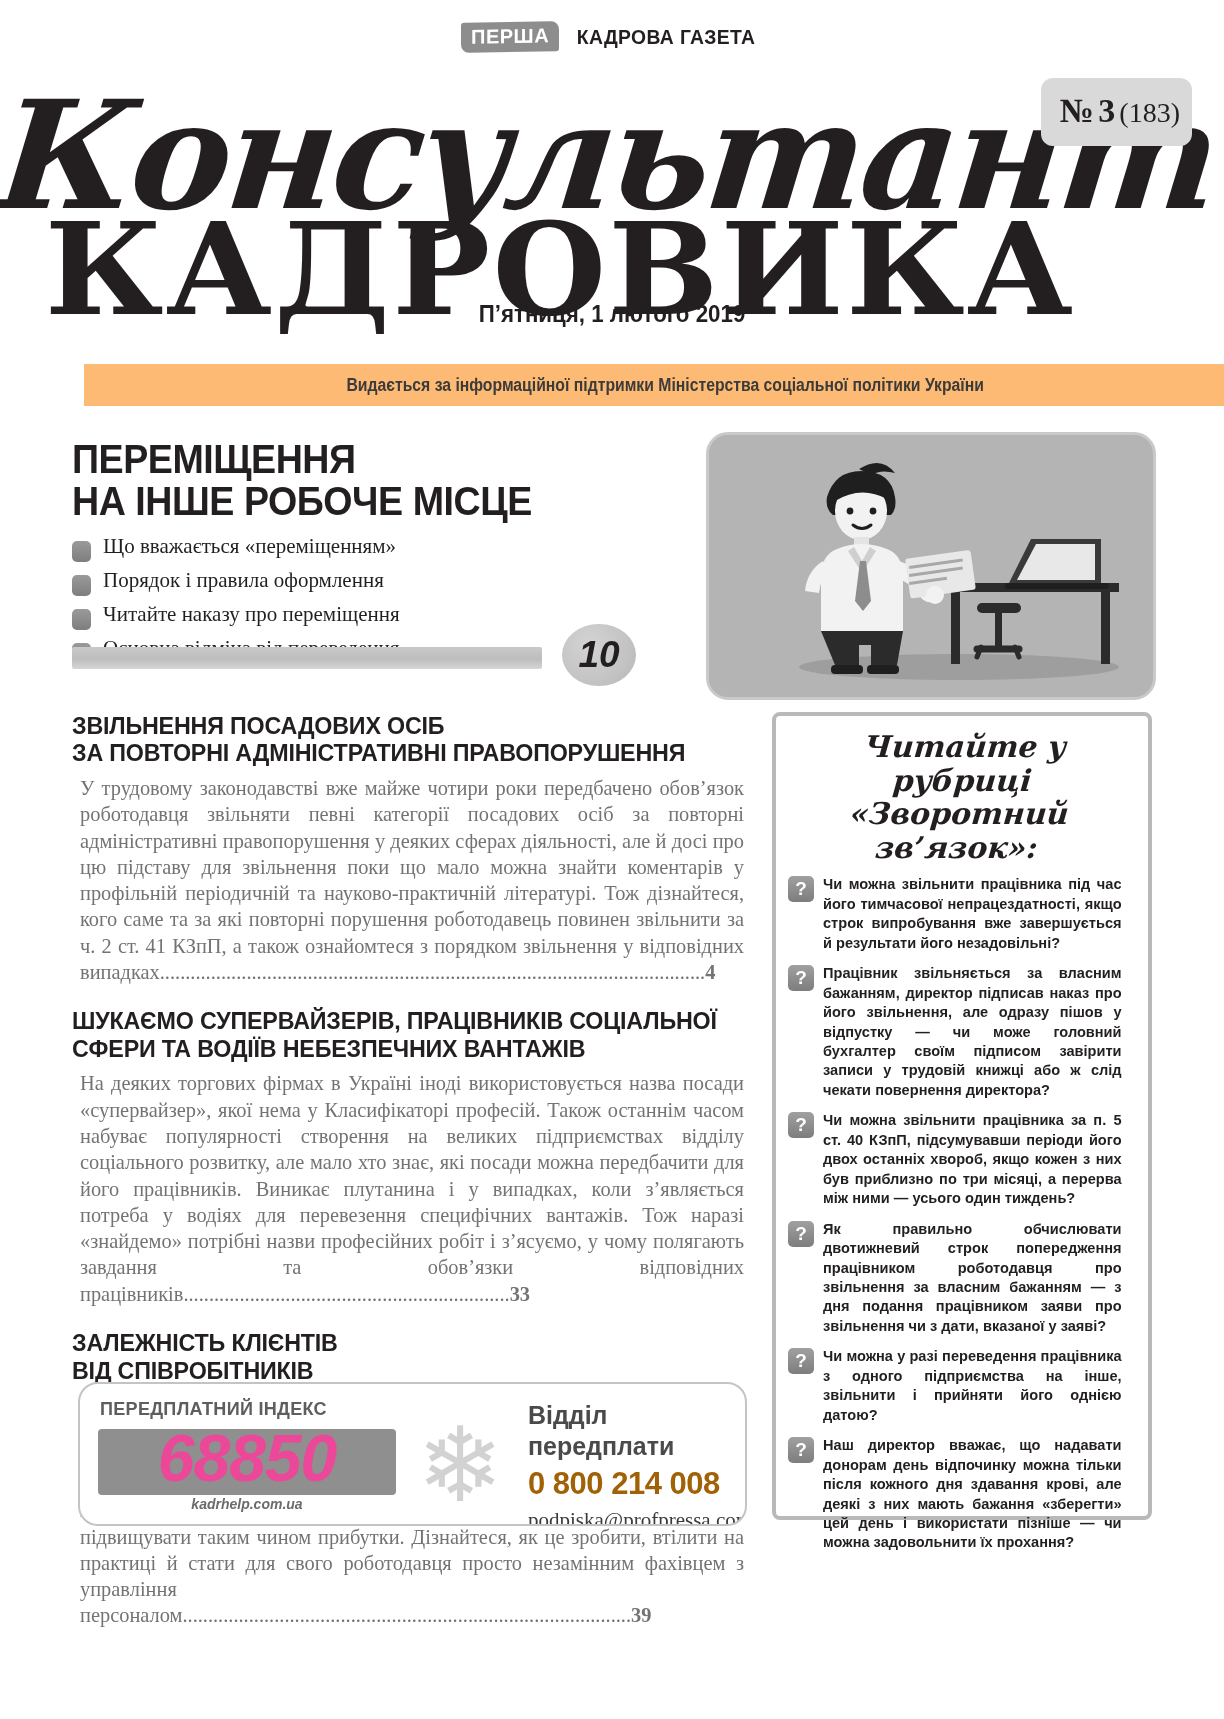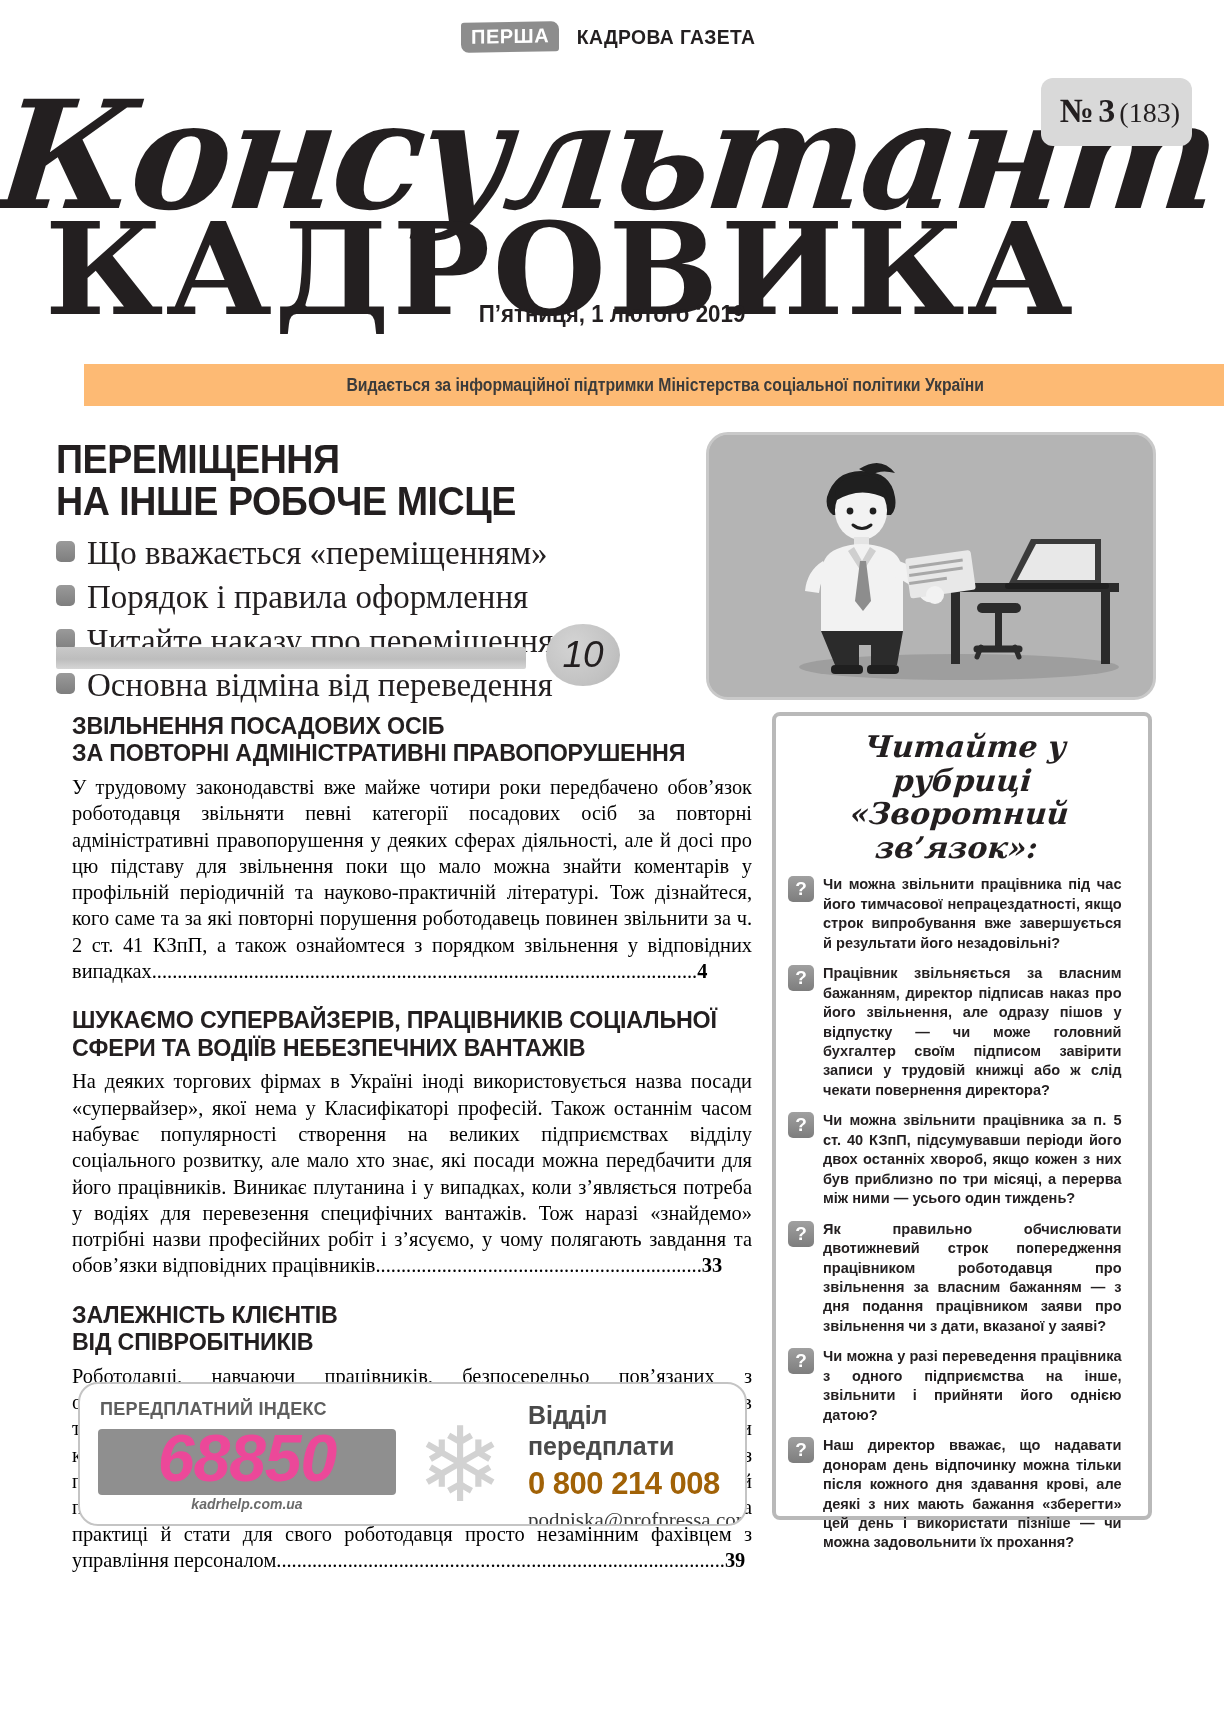--- a/index.html
+++ b/index.html
@@ -76,57 +76,57 @@
     display:flex;align-items:center;justify-content:center;
   }
   .ministry span{
     font-family:"Liberation Sans",sans-serif;
     font-weight:bold;font-size:17.5px;color:#3b3b3b;
     transform:scaleX(0.9);
     white-space:nowrap;
   }
 
   
-  .feature{position:absolute;left:56px;top:438px;width:620px;}
+  .feature{position:absolute;left:72px;top:438px;width:620px;}
   .feature h1{
     margin:0;
     font-family:"Liberation Sans",sans-serif;
     font-weight:bold;font-size:40px;line-height:1.06;
     letter-spacing:-0.5px;color:#231f20;
     transform:scaleX(0.94);transform-origin:left center;
   }
   .feature h1 .l2{display:block;}
   .feature ul{list-style:none;margin:12px 0 0 0;padding:0;}
   .feature li{
     display:flex;align-items:flex-start;gap:12px;
     margin-bottom:7px;
   }
   .bullet{
     flex:0 0 auto;width:19px;height:21px;border-radius:5px;
     background:linear-gradient(180deg,#9a9a9a 0%,#7e7e7e 100%);
     margin-top:6px;
   }
   .feature li span.txt{
     font-family:"Liberation Serif",serif;
-    font-size:33px;line-height:1.12;color:#231f20;
+    font-size:21px;line-height:1.12;color:#231f20;
   }
   .feature-rule{
     position:absolute;left:0;top:209px;width:470px;height:22px;
     background:linear-gradient(180deg,#c9c9c9 0%,#bdbdbd 55%,#d6d6d6 100%);
     border-radius:2px;
   }
   .page-num{
     position:absolute;left:490px;top:186px;
     width:74px;height:62px;border-radius:50%;
     background:radial-gradient(circle at 38% 34%,#d4d4d4 0%,#c2c2c2 65%,#b4b4b4 100%);
     display:flex;align-items:center;justify-content:center;
   }
   .page-num span{
     font-family:"Liberation Sans",sans-serif;
-    font-style:italic;font-weight:normal;font-size:37px;color:#231f20;
+    font-style:italic;font-weight:bold;font-size:37px;color:#231f20;
   }
 
   
   .hero{
     position:absolute;left:706px;top:432px;width:444px;height:262px;
     background:#b4b4b4;border-radius:22px;border:3px solid #c9c9c9;
     overflow:hidden;
   }
 
   
@@ -134,24 +134,24 @@
   .art{margin-bottom:22px;}
   .art h2{
     margin:0 0 7px 0;
     font-family:"Liberation Sans",sans-serif;
     font-weight:bold;font-size:24.5px;line-height:1.12;
     letter-spacing:-0.2px;color:#231f20;
     transform:scaleX(0.95);transform-origin:left center;
   }
   .art h2 span{display:block;}
   .art p{
-    margin:0;
+    margin:8px;
     font-family:"Liberation Serif",serif;
     font-size:20.4px;line-height:1.29;
-    text-align:justify;color:#000000;
+    text-align:justify;color:#737373;
     hyphens:auto;
   }
   .art p .pg{font-weight:bold;}
 
   
   .subs{
     position:absolute;left:78px;top:1382px;width:658px;height:140px;
     border:2px solid #c4c4c4;border-radius:20px;background:#ffffff;
     overflow:hidden;
     padding-left:7px;

